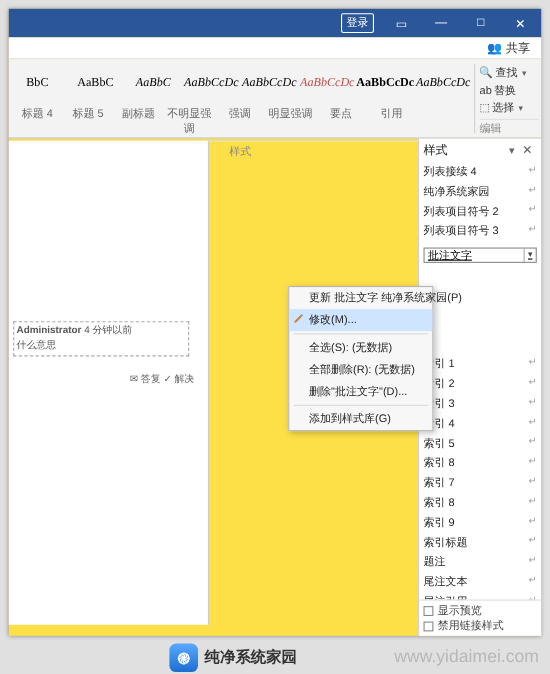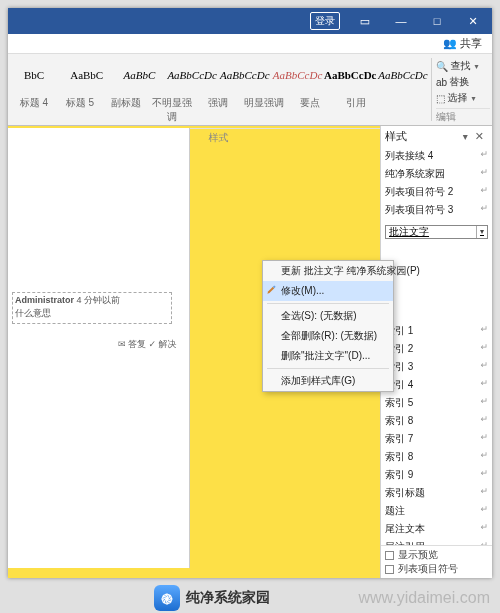--- a/index.html
+++ b/index.html
@@ -221,21 +221,21 @@
             <span class="tag">↵</span>
           </div>
         </div>
     <div class="pane-ft">
       <div>
             <span class="chk"></span>
             <span>显示预览</span>
           </div>
       <div>
             <span class="chk"></span>
-            <span>列表项目符号</span>
+            <span>禁用链接样式</span>
           </div>
     </div>
   </div>
 
   <div class="menu">
     <div class="mi">更新 批注文字 纯净系统家园(P)</div>
     <div class="mi hov">
       <svg class="brush" viewBox="0 0 16 16">
             <path d="M2 14l3-1 7-7-2-2-7 7z" fill="#d08030"></path>
             <path d="M10 4l2 2 2-2-2-2z" fill="#6aa0e0"></path>

